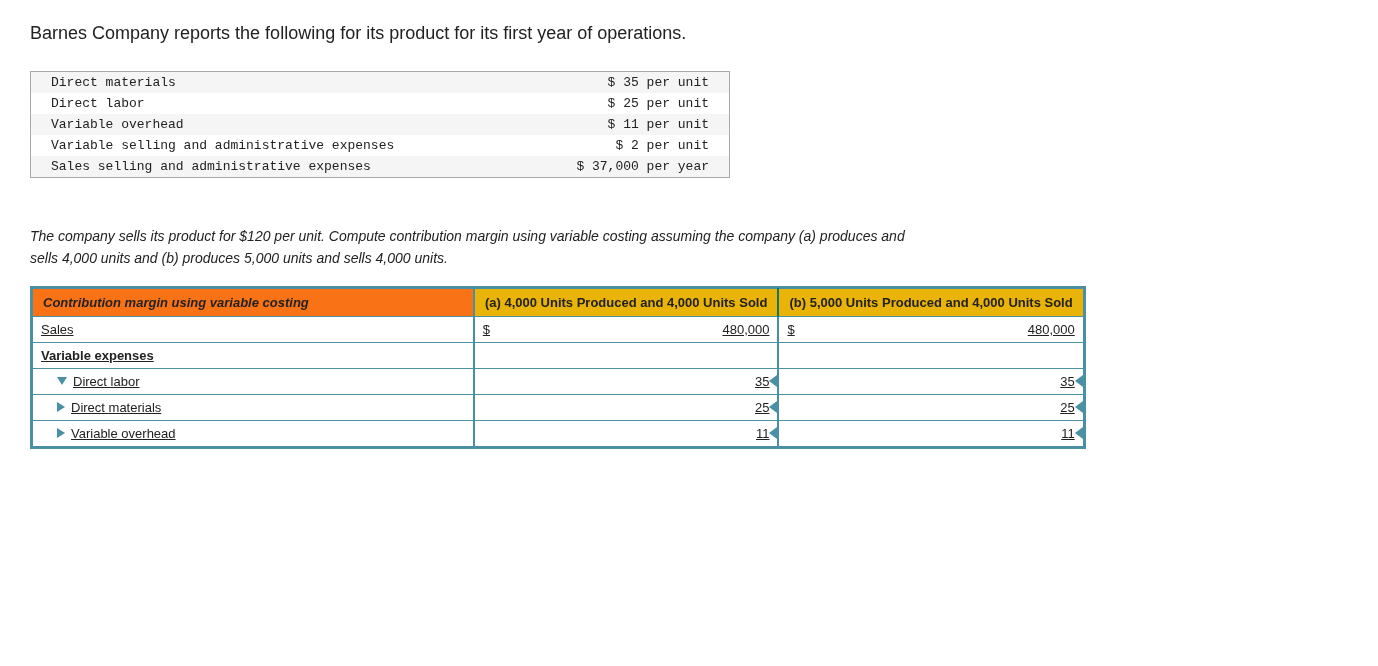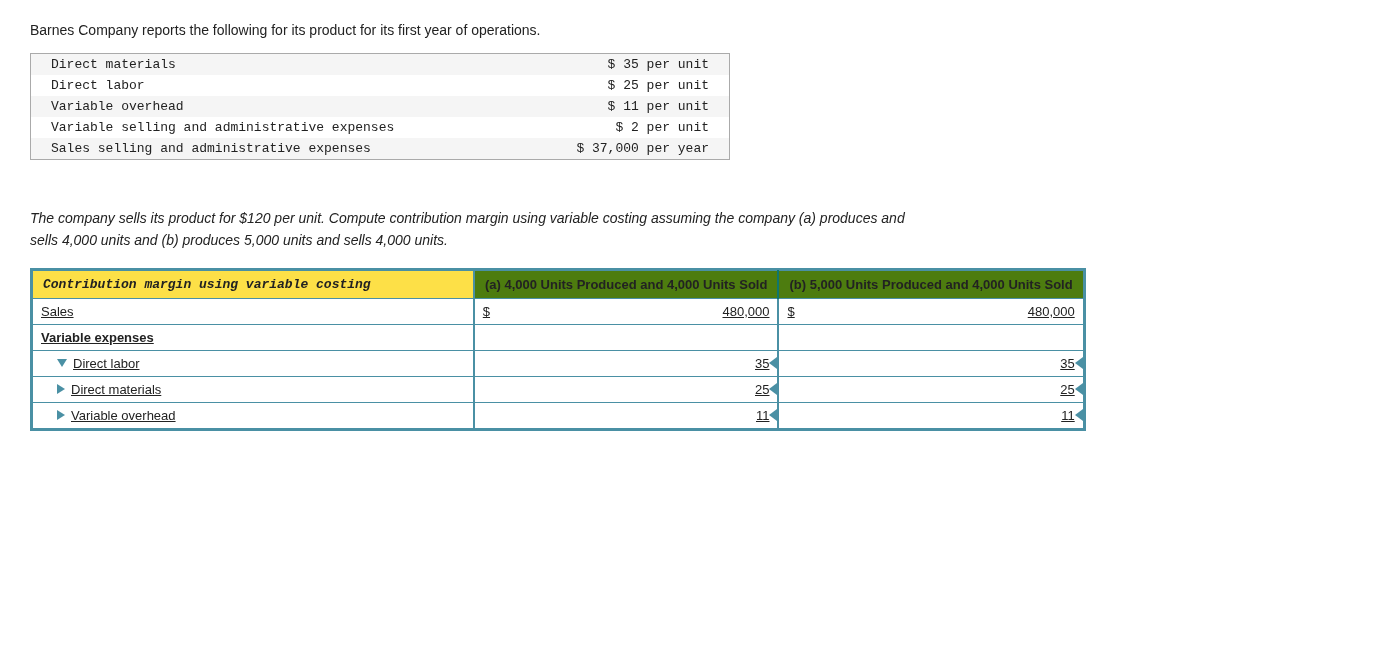--- a/index.html
+++ b/index.html
@@ -5,22 +5,22 @@
     * { box-sizing: border-box; margin: 0; padding: 0; }
     body {
       background: #fff;
       font-family: Arial, sans-serif;
       font-size: 14px;
       color: #222;
       padding: 20px 30px;
     }
 
     .intro-text {
-      margin-bottom: 12px;
-      font-size: 14px;
+      margin-bottom: 24px;
+      font-size: 18px;
       line-height: 1.5;
     }
 
     .cost-table-wrapper {
       border: 1px solid #aaa;
       margin-bottom: 24px;
       display: inline-block;
       min-width: 700px;
     }
 
@@ -65,35 +65,34 @@
       display: inline-block;
       min-width: 740px;
     }
 
     .main-table {
       width: 100%;
       border-collapse: collapse;
     }
 
     .main-table th {
-      background: #4d7c0f;
+      background: #eab308;
       border: 1px solid #4a90a4;
       padding: 6px 10px;
       font-size: 13px;
       font-weight: bold;
       text-align: center;
       vertical-align: middle;
     }
 
     .main-table th.label-header {
       text-align: left;
       width: 42%;
-      background: #fde047;
+      background: #f97316;
       font-style: italic;
-      font-family: Liberation Mono, monospace;
     }
 
     .main-table th.col-a {
       width: 29%;
       border-left: 2px solid #4a90a4;
     }
 
     .main-table th.col-b {
       width: 29%;
       border-left: 2px solid #0f766e;

